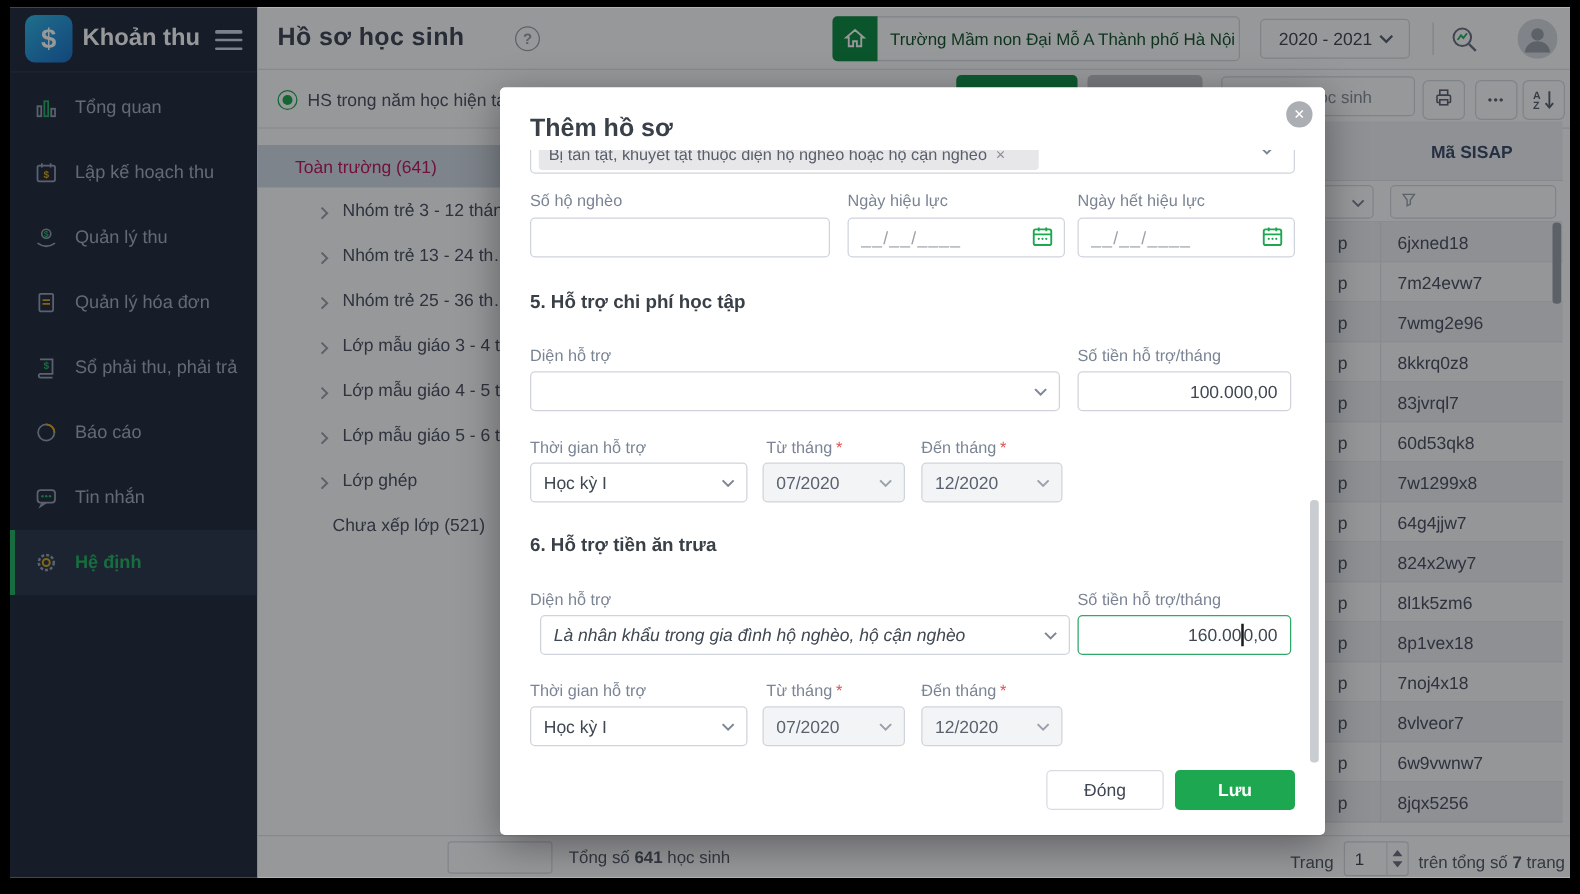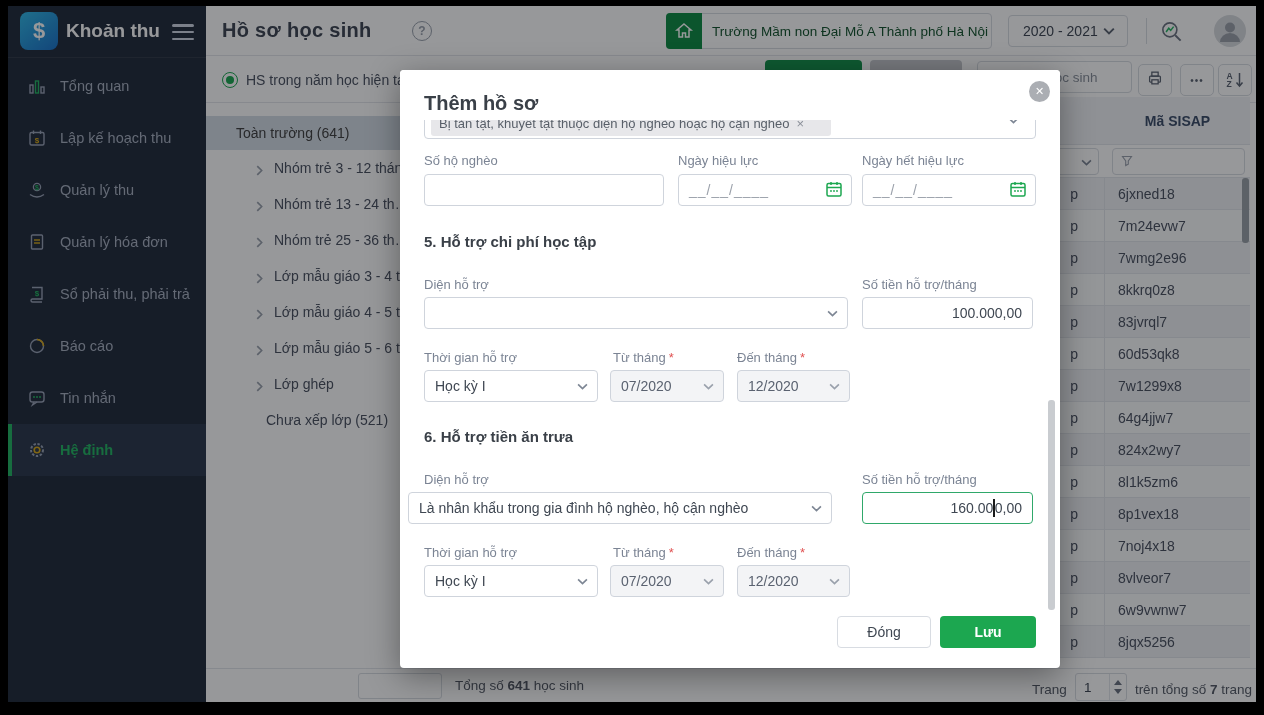--- a/index.html
+++ b/index.html
@@ -52,21 +52,21 @@
   .icon-btn { top:58px; width:34px; height:32px; border:1px solid #D8DCE2; border-radius:5px; background:#fff; display:flex; align-items:center; justify-content:center; cursor:pointer; color:#5a6270; }
   .dots { font-size:10px; letter-spacing:1px; color:#5a6270; }
   .sortAZ { display:flex; align-items:center; gap:2px; }
   .sortAZ .lets { display:flex; flex-direction:column; font-size:8.5px; font-weight:bold; line-height:8px; color:#5a6270; }
 
   
   .panel { left:0; top:97px; width:216px; height:565px; background:#fff; border-right:1px solid #E3E6EA; }
   .cp-list { position:absolute; left:0; top:13px; width:216px; }
   .cp-item { position:relative; height:36px; display:flex; align-items:center; color:#4A5160; font-size:14px; padding-left:68px; cursor:pointer; }
   .cp-item.root { padding-left:30px; height:34px; }
-  .cp-item.selected { background:#D5DDE6; color:#404040; }
+  .cp-item.selected { background:#D5DDE6; color:#be185d; }
   .cp-item.leaf { padding-left:60px; }
   .cp-item .tchev { position:absolute; left:50px; top:13px; }
   .cp-label { white-space:nowrap; overflow:hidden; text-overflow:ellipsis; max-width:140px; }
   .cp-item.root .cp-label, .cp-item.leaf .cp-label { max-width:170px; }
 
   
   .ghead { left:820px; top:91px; width:224px; height:48px; background:#F1F3F7; border-bottom:1px solid #E2E5EA; }
   .ghead .htxt { position:absolute; left:79px; top:16px; width:145px; text-align:center; font-size:14px; font-weight:bold; color:#3C4D68; }
   .gfilter { left:820px; top:139px; width:224px; height:33px; background:#fff; border-bottom:1px solid #E2E5EA; }
   .fbox1 { position:absolute; left:0; top:3px; width:73px; height:27px; border:1px solid #D8DCE2; border-radius:4px; }
@@ -584,21 +584,21 @@
         <span class="chev">
             <svg width="11" height="7" viewBox="0 0 10 6">
               <path d="M1 1l4 4 4-4" fill="none" stroke="#9aa1ac" stroke-width="1.5"></path>
             </svg>
           </span>
       </div>
 
       <div class="sec-head" style="left:24px; top:358px;">6. Hỗ trợ tiền ăn trưa</div>
       <div class="fld-label" style="left:24px; top:402px;">Diện hỗ trợ</div>
       <div class="fld-label" style="left:462px; top:402px;">Số tiền hỗ trợ/tháng</div>
-      <div class="sel" style="left:8px; top:422px; width:424px;">
+      <div class="sel" style="left:32px; top:422px; width:424px;font-style:italic;">
         <span style="overflow:hidden; white-space:nowrap;">Là nhân khẩu trong gia đình hộ nghèo, hộ cận nghèo</span>
         <span class="chev">
             <svg width="11" height="7" viewBox="0 0 10 6">
               <path d="M1 1l4 4 4-4" fill="none" stroke="#7d8694" stroke-width="1.5"></path>
             </svg>
           </span>
       </div>
       <div class="inp amount focus" style="left:462px; top:422px; width:171px;">
         <span>160.00</span>
           <span class="caret-bar"></span>

